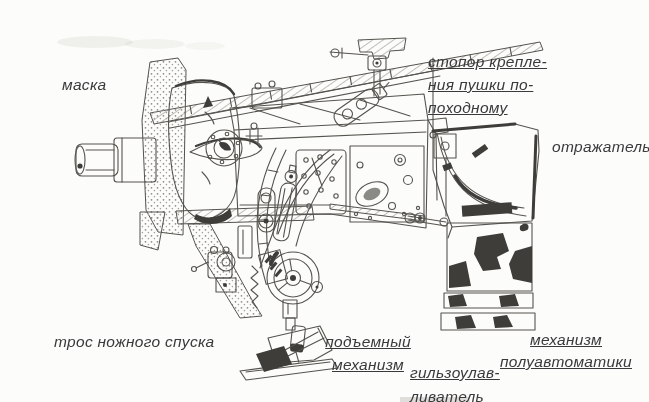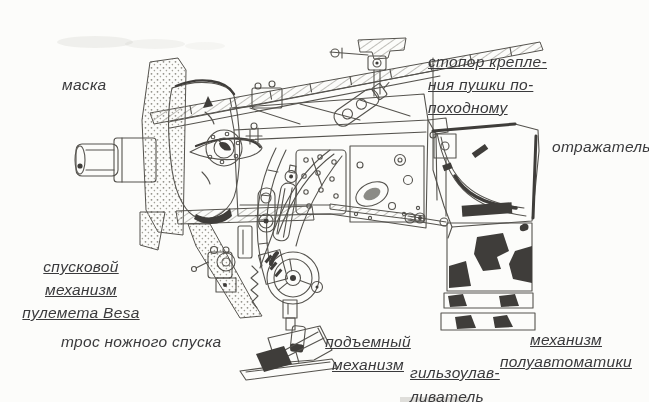--- a/index.html
+++ b/index.html
@@ -292,24 +292,22 @@
 
 
   <div class="lbl" style="left:62px; top:76px;">маска</div>
 
   <div class="lbl multi" style="left:428px; top:50px; width:130px;">стопор крепле-
 ния пушки по-
 походному</div>
 
   <div class="lbl" style="left:552px; top:138px;">отражатель</div>
 
-  <div class="lbl multi center" style="left:6px; top:255px; width:150px;">спусковой механизм
-пулемета Besa</div>
-
-  <div class="lbl" style="left:61px; top:333px;">трос ножного спуска</div>
+
+  <div class="lbl" style="left:54px; top:333px;">трос ножного спуска</div>
 
   <div class="lbl multi center" style="left:318px; top:330px; width:100px;">подъемный
 механизм</div>
 
   <div class="lbl multi tight" style="left:410px; top:361px;">гильзоулав-
 ливатель</div>
 
   <div class="lbl multi center" style="left:498px; top:329px; width:136px; line-height:22px;">механизм
 полуавтоматики</div>
 

